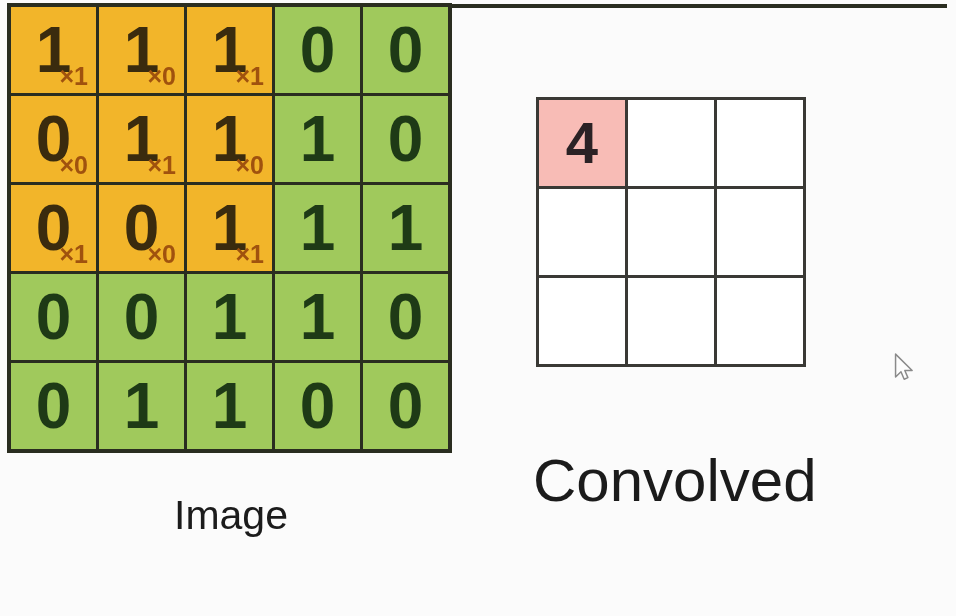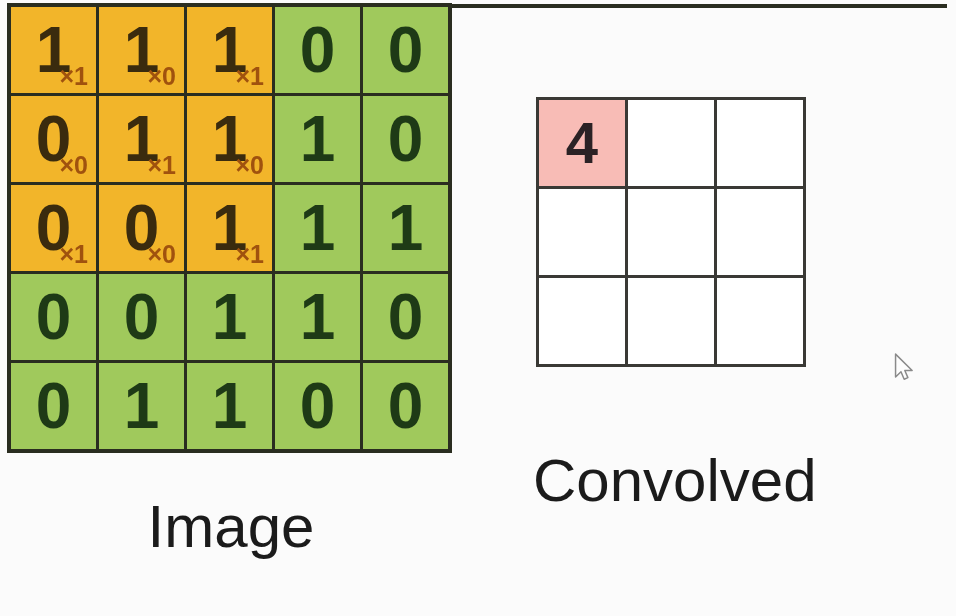--- a/index.html
+++ b/index.html
@@ -87,21 +87,21 @@
     line-height: 1;
     color: var(--result-digit, #2b2225);
   }
   
   .image-label {
     position: absolute;
     left: 7px;
     top: 492px;
     width: 448px;
     text-align: center;
-    font-size: 60px;
+    font-size: 41px;
     color: var(--label-text, #1b1b1b);
     letter-spacing: 0px;
   }
   .conv-label {
     position: absolute;
     left: 533px;
     top: 438px;
     font-size: 60px;
     line-height: 85px;
     color: var(--label-text, #1b1b1b);

